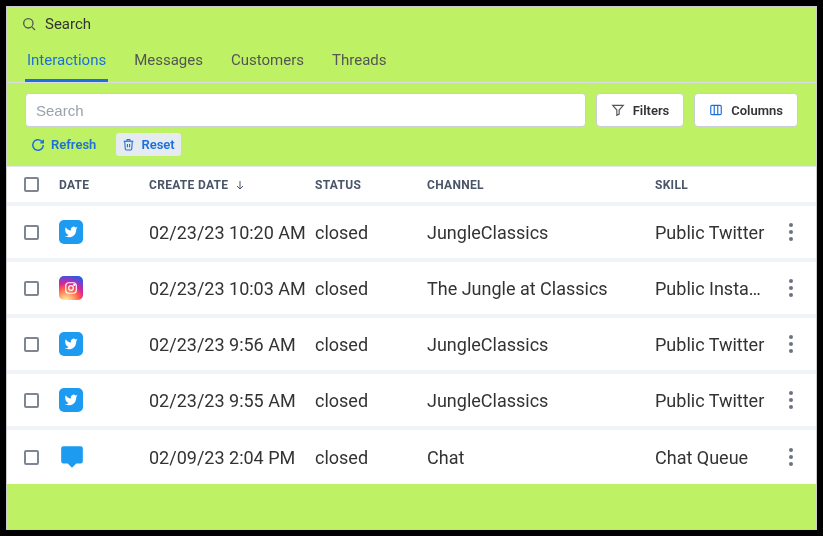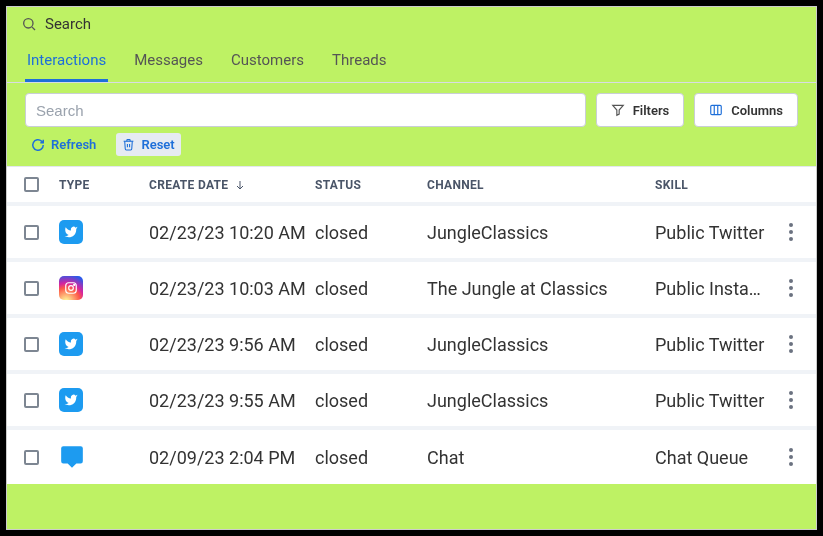--- a/index.html
+++ b/index.html
@@ -182,21 +182,21 @@
         </svg>
       <span>Reset</span>
     </div>
   </div>
 
   <div class="table">
     <div class="thead">
       <div class="cell checkbox">
           <div class="checkbox-box"></div>
         </div>
-      <div class="cell">TYPE</div>
+      <div class="cell">DATE</div>
       <div class="cell sortable">
         <span>CREATE DATE</span>
         <svg width="12" height="12" viewBox="0 0 24 24" fill="none" stroke="#4a5568" stroke-width="2">
             <line x1="12" y1="4" x2="12" y2="20"></line>
             <polyline points="6 14 12 20 18 14"></polyline>
           </svg>
       </div>
       <div class="cell">STATUS</div>
       <div class="cell">CHANNEL</div>
       <div class="cell">SKILL</div>

